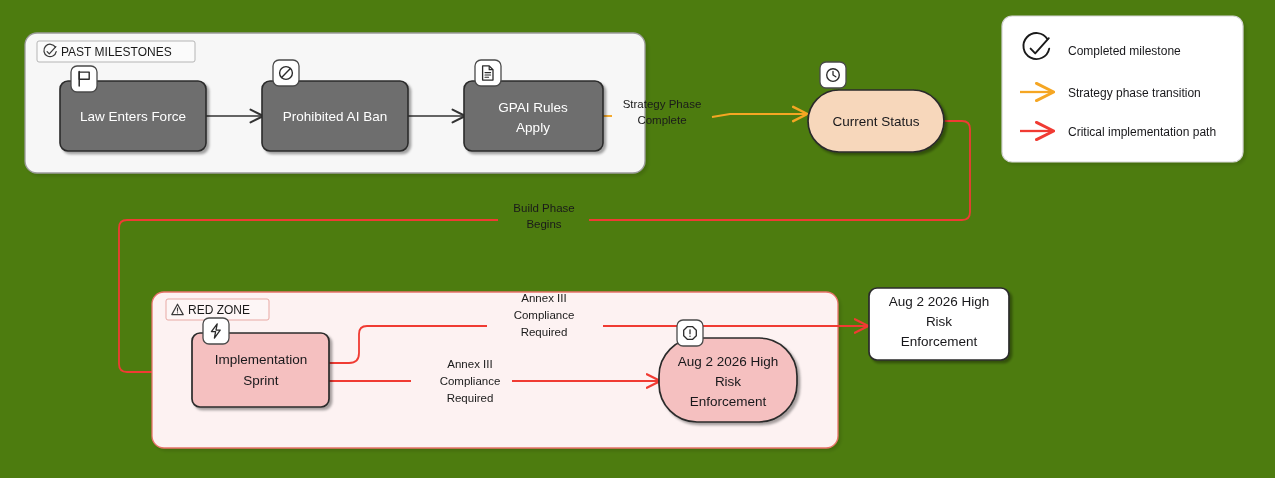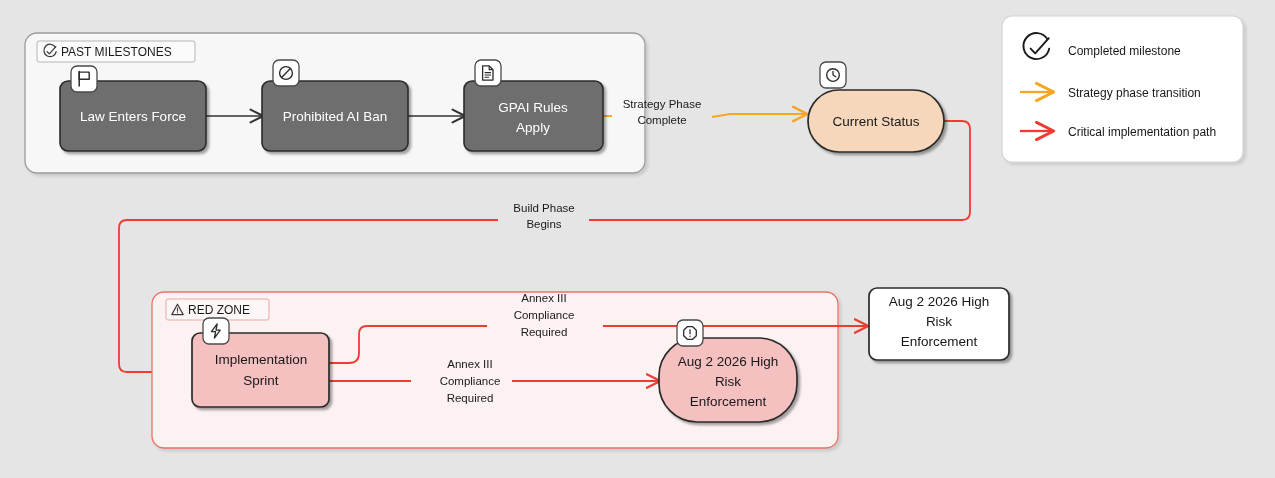--- a/index.html
+++ b/index.html
@@ -7,21 +7,21 @@
     padding: 0;
     background: #ffffff;
   }
   body {
     font-family: "Liberation Sans", sans-serif;
   }
   #canvas {
     position: relative;
     width: 1275px;
     height: 478px;
-    background: #e5e5e5;
+    background: #4d7c0f;
     overflow: hidden;
   }
   svg#diagram {
     position: absolute;
     left: 0;
     top: 0;
     width: 1275px;
     height: 478px;
   }
   .edge-label {

